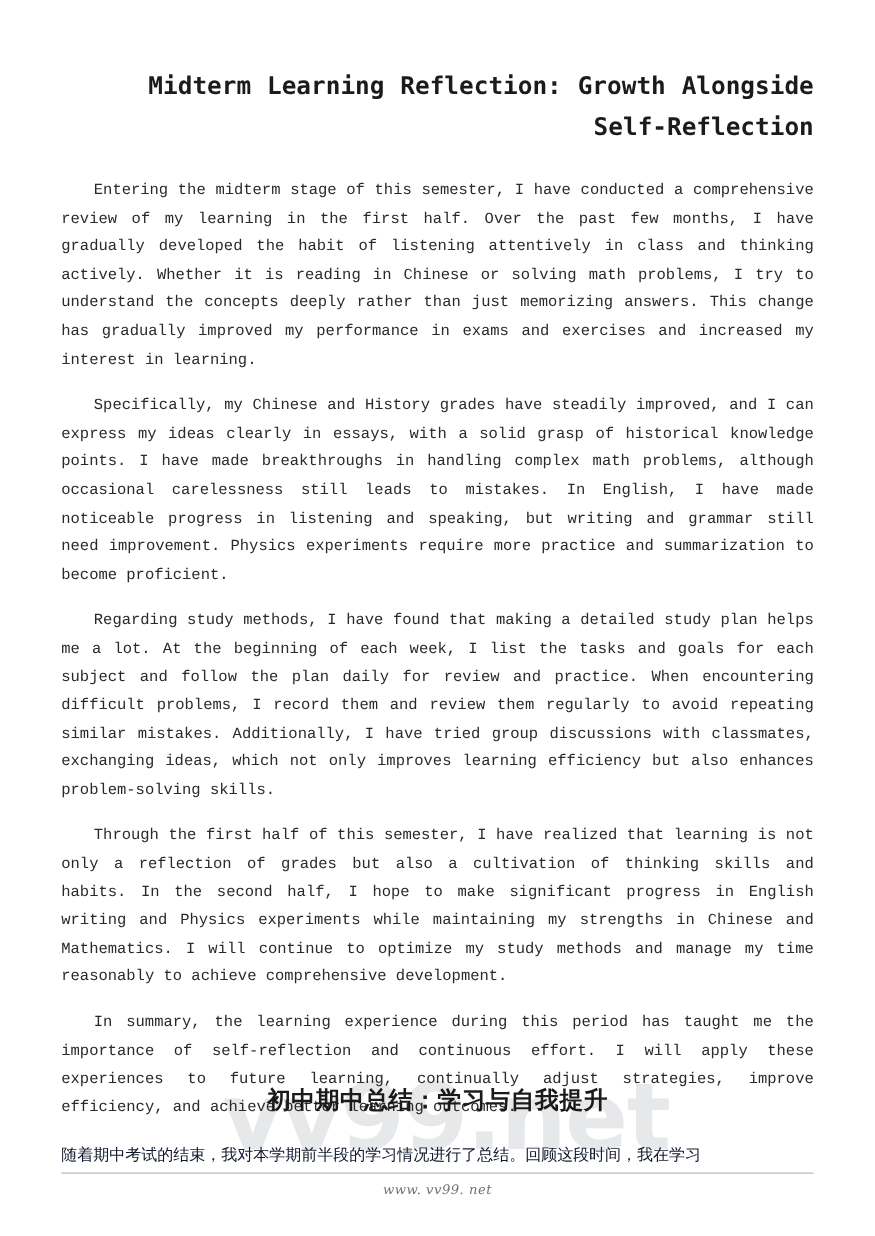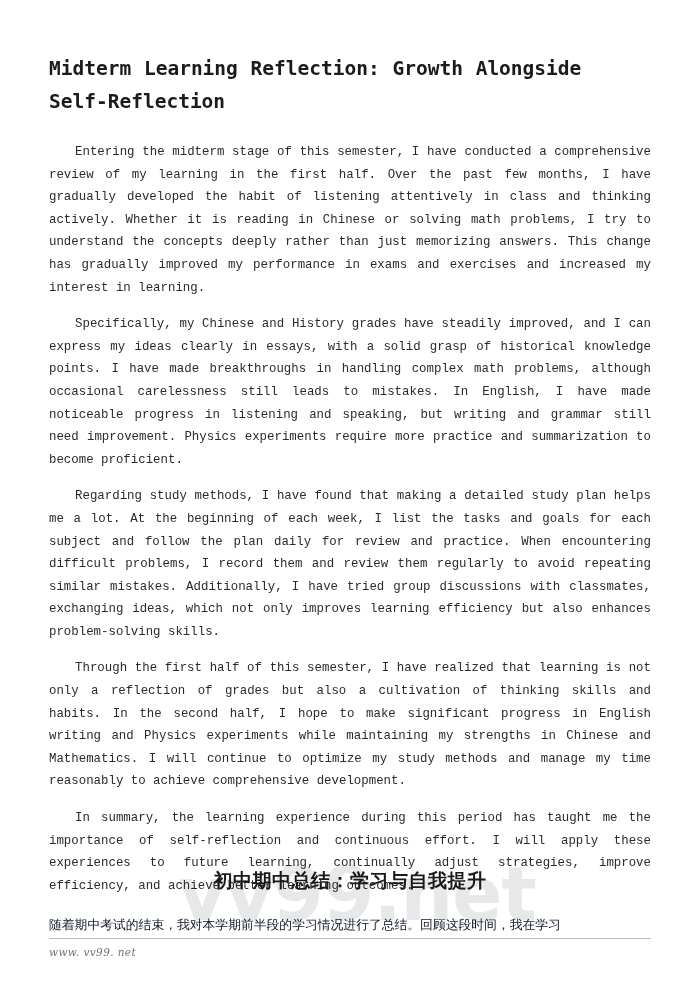--- a/index.html
+++ b/index.html
@@ -52,21 +52,21 @@
     z-index: 2;
   }
 
   .doc-title {
     margin: 0;
     padding-top: 52px;
     font-family: "DejaVu Sans Mono", "Liberation Mono", monospace;
     font-size: 19.5px;
     font-weight: 700;
     line-height: 33px;
-    text-align: left;
+    text-align: right;
     color: #1b1b1b;
     letter-spacing: 0px;
     word-spacing: 1px;
   }
 
   .body-block {
     margin-top: 23px;
   }
 
   p.para {
@@ -121,21 +121,21 @@
   }
   .footer-rule {
     width: 602px;
     height: 1px;
     background: #b9bcc0;
     margin: 0;
     border: 0;
   }
   .footer-url {
     margin-top: 7px;
-    text-align: left;
+    text-align: center;
     font-family: "DejaVu Serif", "Liberation Serif", serif;
     font-style: italic;
     font-size: 10.5px;
     color: #6e7176;
     letter-spacing: 0.4px;
   }
 </style>
 </head>
 <body>
 

